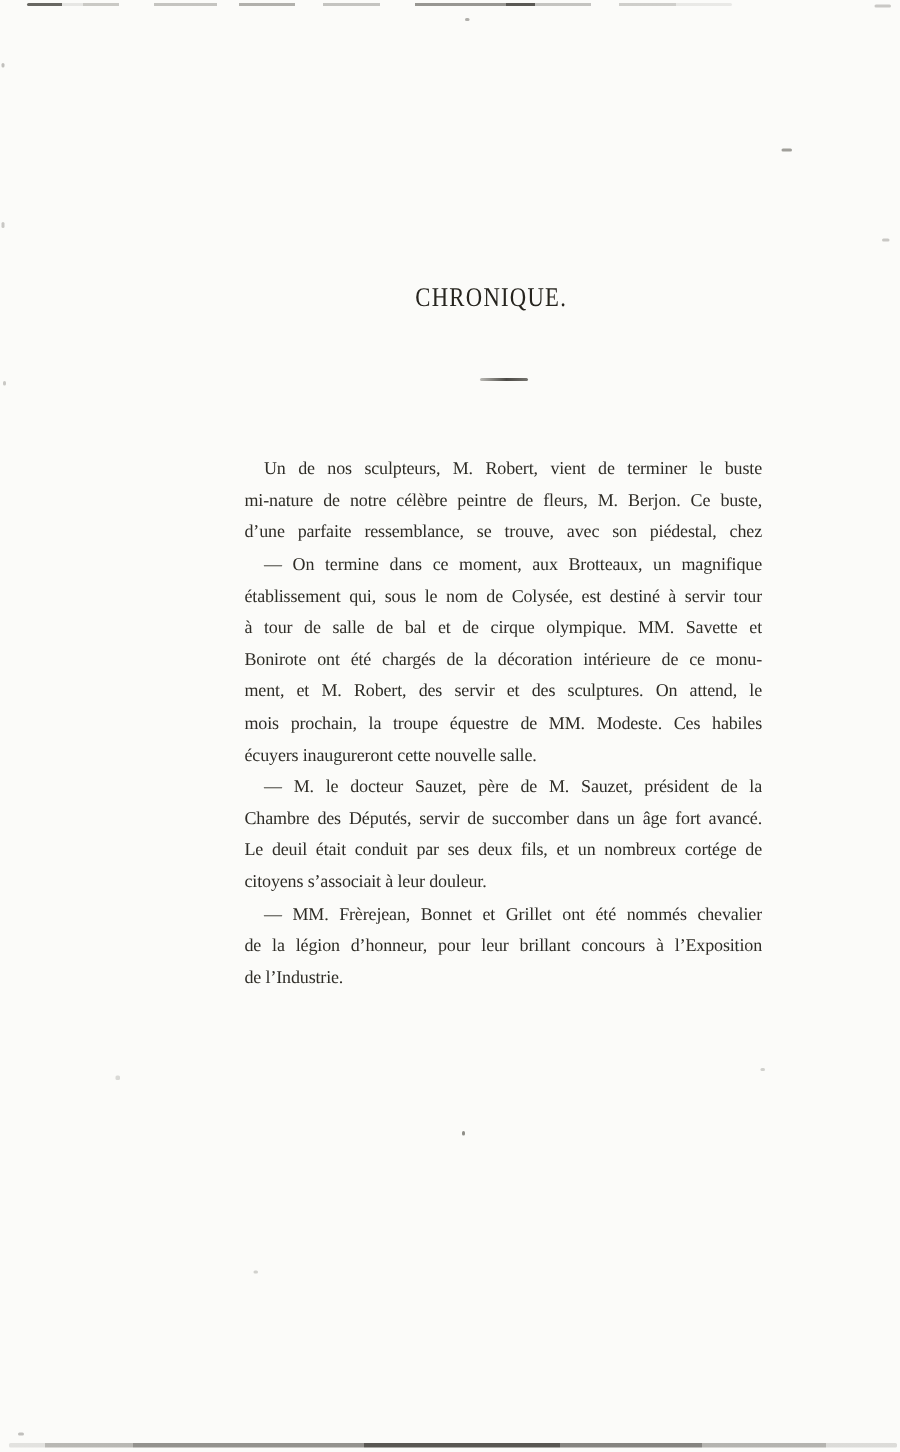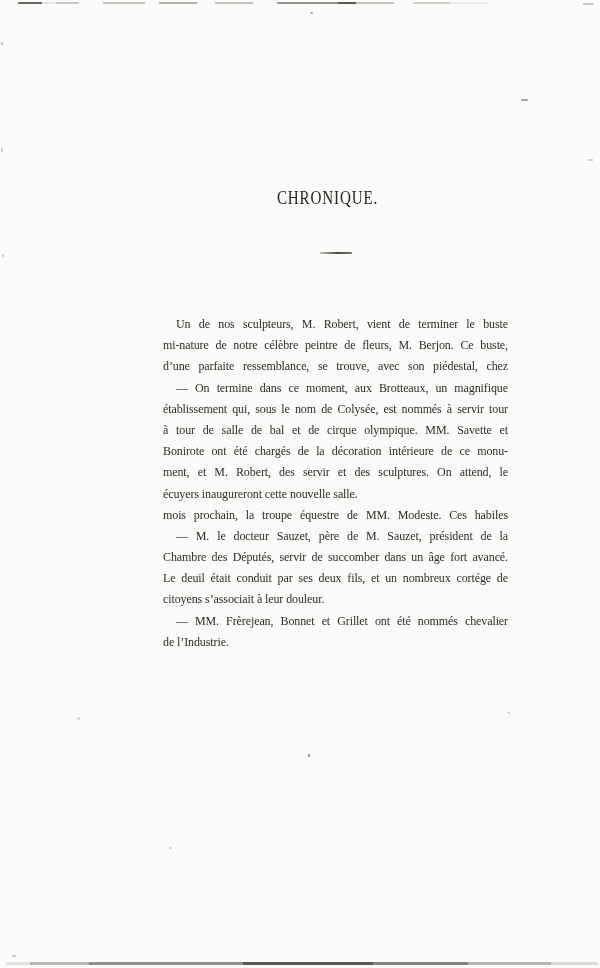--- a/index.html
+++ b/index.html
@@ -71,21 +71,21 @@
   }
   .divider {
     position: absolute;
     top: 252px; left: 320px;
     width: 32px; height: 2px;
     background: linear-gradient(90deg, rgba(90,88,80,0.40), rgba(45,43,38,0.85) 55%, rgba(60,58,52,0.70));
     border-radius: 1px;
   }
   .article {
     position: absolute;
-    top: 314px; left: 163px; width: 345px;
+    top: 302px; left: 163px; width: 345px;
     color: var(--ink);
     font-size: 12px;
     letter-spacing: -0.1px;
   }
   .line {
     height: 21.2px;
     line-height: 21.2px;
     text-align: justify;
     text-align-last: justify;
     overflow: hidden;
@@ -118,32 +118,33 @@
   <h1 class="title">CHRONIQUE.</h1>
   <div class="divider"></div>
   <div class="article">
       <div>
         <div class="line first">Un de nos sculpteurs, M. Robert, vient de terminer le buste</div>
         <div class="line">mi-nature de notre célèbre peintre de fleurs, M. Berjon. Ce buste,</div>
         <div class="line">d’une parfaite ressemblance, se trouve, avec son piédestal, chez</div>
       </div>
       <div>
         <div class="line first">— On termine dans ce moment, aux Brotteaux, un magnifique</div>
-        <div class="line"><span>établissement qui, sous le nom de </span><span class="italic">Colysée</span><span>, est nommés à servir tour</span></div>
+        <div class="line"><span>établissement qui, sous le nom de </span><span class="italic">Colysée</span><span>, est destiné à servir tour</span></div>
         <div class="line">à tour de salle de bal et de cirque olympique. MM. Savette et</div>
         <div class="line">Bonirote ont été chargés de la décoration intérieure de ce monu-</div>
         <div class="line">ment, et M. Robert, des servir et des sculptures. On attend, le</div>
+        <div class="line">mois prochain, la troupe équestre de MM. Modeste. Ces habiles</div>
         <div class="line last">écuyers inaugureront cette nouvelle salle.</div>
-        <div class="line">mois prochain, la troupe équestre de MM. Modeste. Ces habiles</div>
       </div>
       <div>
         <div class="line first">— M. le docteur Sauzet, père de M. Sauzet, président de la</div>
         <div class="line">Chambre des Députés, servir de succomber dans un âge fort avancé.</div>
         <div class="line">Le deuil était conduit par ses deux fils, et un nombreux cortége de</div>
         <div class="line last">citoyens s’associait à leur douleur.</div>
       </div>
       <div>
         <div class="line first">— MM. Frèrejean, Bonnet et Grillet ont été nommés chevalier</div>
+        <div class="line">de la légion d’honneur, pour leur brillant concours à l’Exposition</div>
         <div class="line last">de l’Industrie.</div>
       </div>
     </div>
 
 </div>
 
 </body></html>

